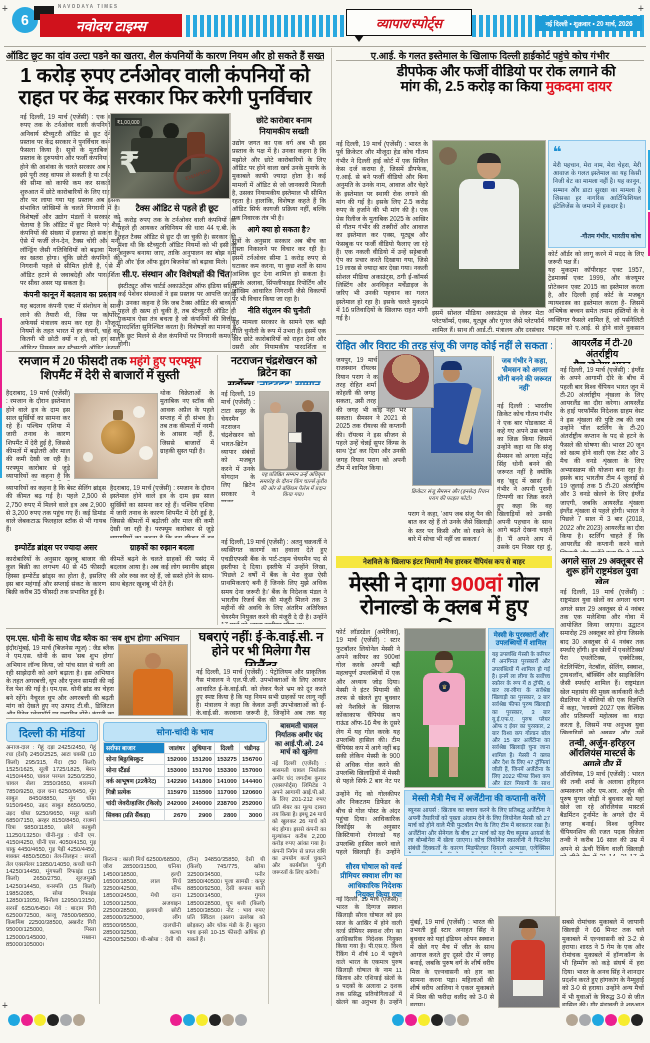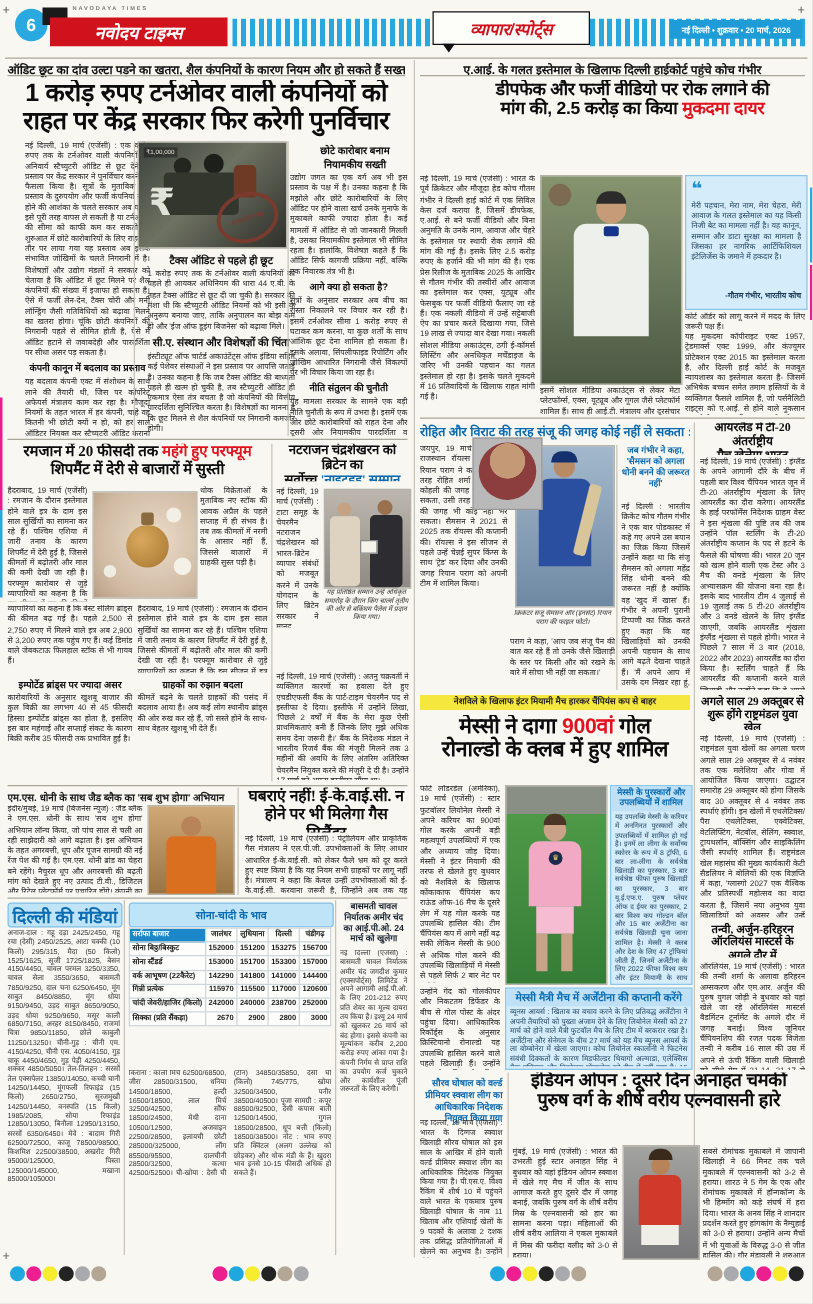--- a/index.html
+++ b/index.html
@@ -158,21 +158,21 @@
     <div class="abs" style="left:14px;top:24px;width:40px;height:46px;background:#d96f1f;border-radius:6px 6px 0 0;"></div>
   </div>
   <div class="vr" style="left:190px;top:630px;height:86px;"></div>
   <div class="abs h-sub" style="left:196px;top:630px;width:130px;font-size:12.5px;height:36px;overflow:hidden;">
     <span>घबराएं नहीं! ई-के.वाई.सी. न</span><br>
     <span>होने पर भी मिलेगा गैस सिलैंडर</span>
   </div>
   <div class="abs body-txt" style="left:196px;top:668px;width:130px;height:48px;">नई दिल्ली, 19 मार्च (एजेंसी) : पेट्रोलियम और प्राकृतिक गैस मंत्रालय ने एल.पी.जी. उपभोक्ताओं के लिए आधार आधारित ई-के.वाई.सी. को लेकर फैले भ्रम को दूर करते हुए स्पष्ट किया है कि यह नियम सभी ग्राहकों पर लागू नहीं है। मंत्रालय ने कहा कि केवल उन्हीं उपभोक्ताओं को ई-के.वाई.सी. करवाना जरूरी है, जिन्होंने अब तक यह प्रक्रिया पूरी नहीं की है। जल्द ही घटस्थान वाले पुराने ग्राहकों को दोबारा इसकी आवश्यकता नहीं है।</div>
 
   <div class="hrule" style="left:6px;top:718px;width:320px;"></div>
-  <div class="abs band" style="left:6px;top:722px;width:90px;height:18px;font-size:14px;border-radius:3px;">दिल्ली की मंडियां</div>
+  <div class="abs band" style="left:6px;top:722px;width:90px;height:18px;font-size:11px;border-radius:3px;">दिल्ली की मंडियां</div>
   <div class="abs tiny" style="left:6px;top:744px;width:90px;height:258px;">अनाज-दाल : गेहूं दड़ा 2425/2450, गेहूं रचा (देसी) 2450/2525, आटा चक्की (10 किलो) 295/315, मैदा (50 किलो) 1525/1625, सूजी 1725/1825, बेसन 4150/4450, चावल परमल 3250/3350, चावल सेला 3550/3650, बासमती 7850/9250, दाल चना 6250/6450, मूंग साबुत 8450/8850, मूंग धोया 9150/9450, उड़द साबुत 8650/9050, उड़द धोया 9250/9650, मसूर काली 6850/7150, अरहर 8150/8450, राजमां चित्रा 9850/11850, छोले काबुली 11250/13250। चीनी-गुड़ : चीनी एम. 4150/4250, चीनी एस. 4050/4150, गुड़ चाकू 4450/4650, गुड़ पेड़ी 4250/4450, शक्कर 4850/5050। तेल-तिलहन : सरसों तेल एक्सपेलर 13850/14050, कच्ची घानी 14250/14450, मूंगफली रिफाइंड (15 किलो) 2650/2750, सूरजमुखी 14250/14450, वनस्पति (15 किलो) 1985/2085, सोया रिफाइंड 12850/13050, बिनौला 12950/13150, सरसों 6350/6450। मेवे : बादाम गिरी 62500/72500, काजू 78500/98500, किशमिश 22500/38500, अखरोट गिरी 95000/125000, पिस्ता 125000/145000, मखाना 85000/105000।</div>
 
   <div class="vr" style="left:99px;top:720px;height:284px;"></div>
   <div class="abs band" style="left:103px;top:722px;width:162px;height:18px;font-size:8.6px;border-radius:3px;">सोना-चांदी के भाव</div>
   <div class="abs" style="left:103px;top:742px;width:162px;">
     <table class="gold">
       <tbody>
           <tr>
         <th class="mkt">सर्राफा बाजार</th>
         <th>जालंधर</th>
@@ -282,21 +282,21 @@
   <div class="abs body-txt" style="left:497px;top:402px;width:55px;height:150px;">नई दिल्ली : भारतीय क्रिकेट कोच गौतम गंभीर ने एक बार पोडकास्ट में कहे गए अपने उस बयान का जिक्र किया जिसमें उन्होंने कहा था कि संजू सैमसन को अगला महेंद्र सिंह धोनी बनने की जरूरत नहीं है क्योंकि वह 'खुद में खास' हैं। गंभीर ने अपनी पुरानी टिप्पणी का जिक्र करते हुए कहा कि वह खिलाड़ियों को उनकी अपनी पहचान के साथ आगे बढ़ते देखना चाहते हैं। 'मैं अपने आप में उसके दम निखर रहा हूं, वह एक युवा क्लास क्रिकेटर था। वह खेलने में भरने से दूसरा पहचान बनाना चाहता था।'</div>
 
   <div class="vr" style="left:555px;top:338px;height:668px;"></div>
   <div class="abs h-sub" style="left:560px;top:338px;width:84px;font-size:9.5px;height:26px;overflow:hidden;">
     <span>आयरलैंड में टी-20 अंतर्राष्ट्रीय</span><br>
     <span>मैच खेलेगा भारत</span>
   </div>
   <div class="abs body-txt" style="left:560px;top:366px;width:84px;height:186px;">नई दिल्ली, 19 मार्च (एजेंसी) : इंग्लैंड के अपने आगामी दौरे के बीच में पहली बार विश्व चैंपियन भारत जून में टी-20 अंतर्राष्ट्रीय शृंखला के लिए आयरलैंड का दौरा करेगा। आयरलैंड के हाई परफॉर्मेंस निदेशक ग्राहम वेस्ट ने इस शृंखला की पुष्टि तब की जब उन्होंने पॉल स्टर्लिंग के टी-20 अंतर्राष्ट्रीय कप्तान के पद से हटने के फैसले की घोषणा की। भारत 20 जून को खत्म होने वाली एक टेस्ट और 3 मैच की वनडे शृंखला के लिए अभ्यासक्रम की योजना बना रहा है। इसके बाद भारतीय टीम 4 जुलाई से 19 जुलाई तक 5 टी-20 अंतर्राष्ट्रीय और 3 वनडे खेलने के लिए इंग्लैंड जाएगी, जबकि आयरलैंड शृंखला इंग्लैंड शृंखला से पहले होगी। भारत ने पिछले 7 साल में 3 बार (2018, 2022 और 2023) आयरलैंड का दौरा किया है। स्टर्लिंग चाहते हैं कि आयरलैंड की कप्तानी करने वाले खिलाड़ी और उन्होंने कहा कि वे अगले वर्षों में मेजबानी देने के लिए प्रतिबद्ध हैं।</div>
 
   <div class="abs yellow-strip" style="left:336px;top:556px;width:216px;height:12px;font-size:7px;line-height:12px;">नेशविले के खिलाफ इंटर मियामी मैच हारकर चैंपियंस कप से बाहर</div>
-  <div class="abs h-main" style="left:336px;top:572px;width:216px;font-size:17px;height:50px;overflow:hidden;">
+  <div class="abs h-main" style="left:336px;top:572px;width:216px;font-size:21px;height:50px;overflow:hidden;">
     <span>मेस्सी ने दागा </span><span class="red">900वां</span><span> गोल</span><br>
     <span>रोनाल्डो के क्लब में हुए शामिल</span>
   </div>
   <div class="abs body-txt" style="left:336px;top:628px;width:64px;height:158px;">
     <span>फोर्ट लॉडरडेल (अमेरिका), 19 मार्च (एजेंसी) : स्टार फुटबॉलर लियोनेल मेस्सी ने अपने करियर का 900वां गोल करके अपनी बड़ी महत्वपूर्ण उपलब्धियों में एक और अध्याय जोड़ दिया। मेस्सी ने इंटर मियामी की तरफ से खेलते हुए बुधवार को नैशविले के खिलाफ कोंकाकाफ चैंपियंस कप राऊंड ऑफ-16 मैच के दूसरे लेग में यह गोल करके यह उपलब्धि हासिल की। टीम चैंपियंस कप में आगे नहीं बढ़ सकी लेकिन मेस्सी के 900 से अधिक गोल करने की उपलब्धि खिलाड़ियों में मेस्सी से पहले सिर्फ 2 बार नेट पर दर्ज है।</span>
     
   </div>
   <div class="ph" style="left:404px;top:628px;width:80px;height:158px;background:linear-gradient(180deg,#8a8f86 0 14%,#4e9a48 14%,#357c36);">
     <div class="abs" style="left:30px;top:26px;width:18px;height:18px;border-radius:50%;background:#caa287;"></div>
     <div class="abs" style="left:30px;top:22px;width:18px;height:9px;border-radius:8px 8px 0 0;background:#4a3526;"></div>
@@ -318,24 +318,20 @@
 
   <div class="abs h-sub" style="left:560px;top:556px;width:84px;font-size:9px;height:28px;overflow:hidden;">अगले साल 29 अक्तूबर से शुरू होंगे राष्ट्रमंडल युवा खेल</div>
   <div class="abs body-txt" style="left:560px;top:588px;width:84px;height:146px;">नई दिल्ली, 19 मार्च (एजेंसी) : राष्ट्रमंडल युवा खेलों का अगला चरण अगले साल 29 अक्तूबर से 4 नवंबर तक एक मलेशिया और गोवा में आयोजित किया जाएगा। उद्घाटन समारोह 29 अक्तूबर को होगा जिसके बाद 30 अक्तूबर से 4 नवंबर तक स्पर्धाएं होंगी। इन खेलों में एथलेटिक्स/पैरा एथलेटिक्स, एक्वेटिक्स, वेटलिफ्टिंग, नेटबॉल, सेलिंग, स्क्वाश, ट्रायथलॉन, बॉक्सिंग और साइकिलिंग जैसी स्पर्धाएं शामिल हैं। राष्ट्रमंडल खेल महासंघ की मुख्य कार्यकारी केटी सैडलियर ने बोलियों की एक विज्ञप्ति में कहा, 'ग्लास्गो 2027 एक वैश्विक और प्रतिस्पर्धी महोत्सव का वादा करता है, जिसमें नया अनुभव युवा खिलाड़ियों को अवसर और उन्हें विकसित करने में मदद मिलेगी।'</div>
   <div class="abs h-sub" style="left:560px;top:738px;width:84px;font-size:9px;height:28px;overflow:hidden;">तन्वी, अर्जुन-हरिहरन ऑरलियंस मास्टर्स के अगले दौर में</div>
   <div class="abs body-txt" style="left:560px;top:770px;width:84px;height:86px;">ऑरलियंस, 19 मार्च (एजेंसी) : भारत की तन्वी शर्मा के अलावा हरिहरन अम्सकरण और एम.आर. अर्जुन की पुरुष युगल जोड़ी ने बुधवार को यहां खेले जा रहे ऑरलियंस मास्टर्स बैडमिंटन टूर्नामेंट के अगले दौर में जगह बनाई। विश्व जूनियर चैंपियनशिप की रजत पदक विजेता तन्वी ने करीब 16 साल की उम्र में अपने से ऊंची रैंकिंग वाली खिलाड़ी को सीधे गेम में 21-14, 21-17 से हराया।</div>
 
   <div class="vr" style="left:406px;top:858px;height:148px;"></div>
   <div class="abs" style="left:336px;top:862px;width:66px;font-size:7.3px;font-weight:bold;color:#0b6ab0;text-align:right;line-height:1.3;">सौरव घोषाल को वर्ल्ड प्रीमियर स्क्वाश लीग का आधिकारिक निदेशक नियुक्त किया गया</div>
   <div class="abs body-txt" style="left:336px;top:896px;width:66px;height:110px;font-size:6px;">नई दिल्ली, 19 मार्च (एजेंसी) : भारत के दिग्गज स्क्वाश खिलाड़ी सौरव घोषाल को इस साल के आखिर में होने वाली वर्ल्ड प्रीमियर स्क्वाश लीग का आधिकारिक निदेशक नियुक्त किया गया है। पी.एस.ए. विश्व रैंकिंग में शीर्ष 10 में पहुंचने वाले भारत के एकमात्र पुरुष खिलाड़ी घोषाल के नाम 11 खिताब और एशियाई खेलों के 9 पदकों के अलावा 2 दशक तक प्रसिद्ध प्रतियोगिताओं में खेलने का अनुभव है। उन्होंने प्रोफेशनल स्क्वाश एसोसिएशन के साथ अपने लंबे अनुभव और संगठन के संपूर्ण खिलाड़ी आयोग के सह अध्यक्ष के रूप में भी कार्य किया है।</div>
 
-  <div class="abs h-main" style="left:410px;top:858px;width:234px;font-size:14.5px;height:56px;overflow:hidden;">
-    <span>इंडियन ओपन : दूसरे दिन अनाहत चमकीं</span><br>
-    <span>पुरुष वर्ग के शीर्ष वरीय एल्नवासनी हारे</span>
-  </div>
   <div class="abs body-txt" style="left:410px;top:918px;width:84px;height:88px;">मुंबई, 19 मार्च (एजेंसी) : भारत की उभरती हुई स्टार अनाहत सिंह ने बुधवार को यहां इंडियन ओपन स्क्वाश में खेले गए मैच में जीत के साथ आगाज करते हुए दूसरे दौर में जगह बनाई, जबकि पुरुष वर्ग के शीर्ष वरीय मिस्र के एल्नवासनी को हार का सामना करना पड़ा। महिलाओं की शीर्ष वरीय आलिया ने एकल मुकाबले में मिस्र की फरीदा वलीद को 3-0 से हराया।</div>
   <div class="ph" style="left:498px;top:916px;width:60px;height:90px;background:linear-gradient(180deg,#a3a3a0,#77777a);">
     <div class="abs" style="left:22px;top:8px;width:15px;height:15px;border-radius:50%;background:#b9835a;"></div>
     <div class="abs" style="left:20px;top:2px;width:19px;height:9px;border-radius:8px 8px 0 0;background:#3a2a1c;"></div>
     <div class="abs" style="left:12px;top:23px;width:34px;height:40px;background:#d03a2a;border-radius:6px 6px 0 0;"></div>
     <div class="abs" style="left:14px;top:63px;width:30px;height:16px;background:#efefe8;"></div>
   </div>
   <div class="abs body-txt" style="left:562px;top:918px;width:82px;height:88px;">सबसे रोमांचक मुकाबले में जापानी खिलाड़ी ने 66 मिनट तक चले मुकाबले में एल्नवासनी को 3-2 से हराया। शारठ ने 5 गेम के एक और रोमांचक मुकाबले में हॉन्गकॉन्ग के भी हिम्मोंग को कड़े संघर्ष में हरा दिया। भारत के अनव सिंह ने शानदार प्रदर्शन करते हुए हांगकांग के नैम्युहाई को 3-0 से हराया। उन्होंने अन्य मैचों में भी युवाओं के विरुद्ध 3-0 से जीत हासिल की। गौर मंडावली ने शुरुआत में ही अच्छा दबदबा कायम कर लिया लेकिन ओल्सोन के बीच में हटने (रिटायर होने) के कारण मुकाबला बीच में ही खत्म हो गया। अपूर्वा मंजला विलियम ने अपनी वर्षभिलाषय का प्रदर्शन करते हुए 4 गेम तक चले मुकाबले में जीत दर्ज कर अगले दौर में प्रवेश किया।</div>
 
   <div class="plus" style="left:2px;top:1000px;">+</div>

